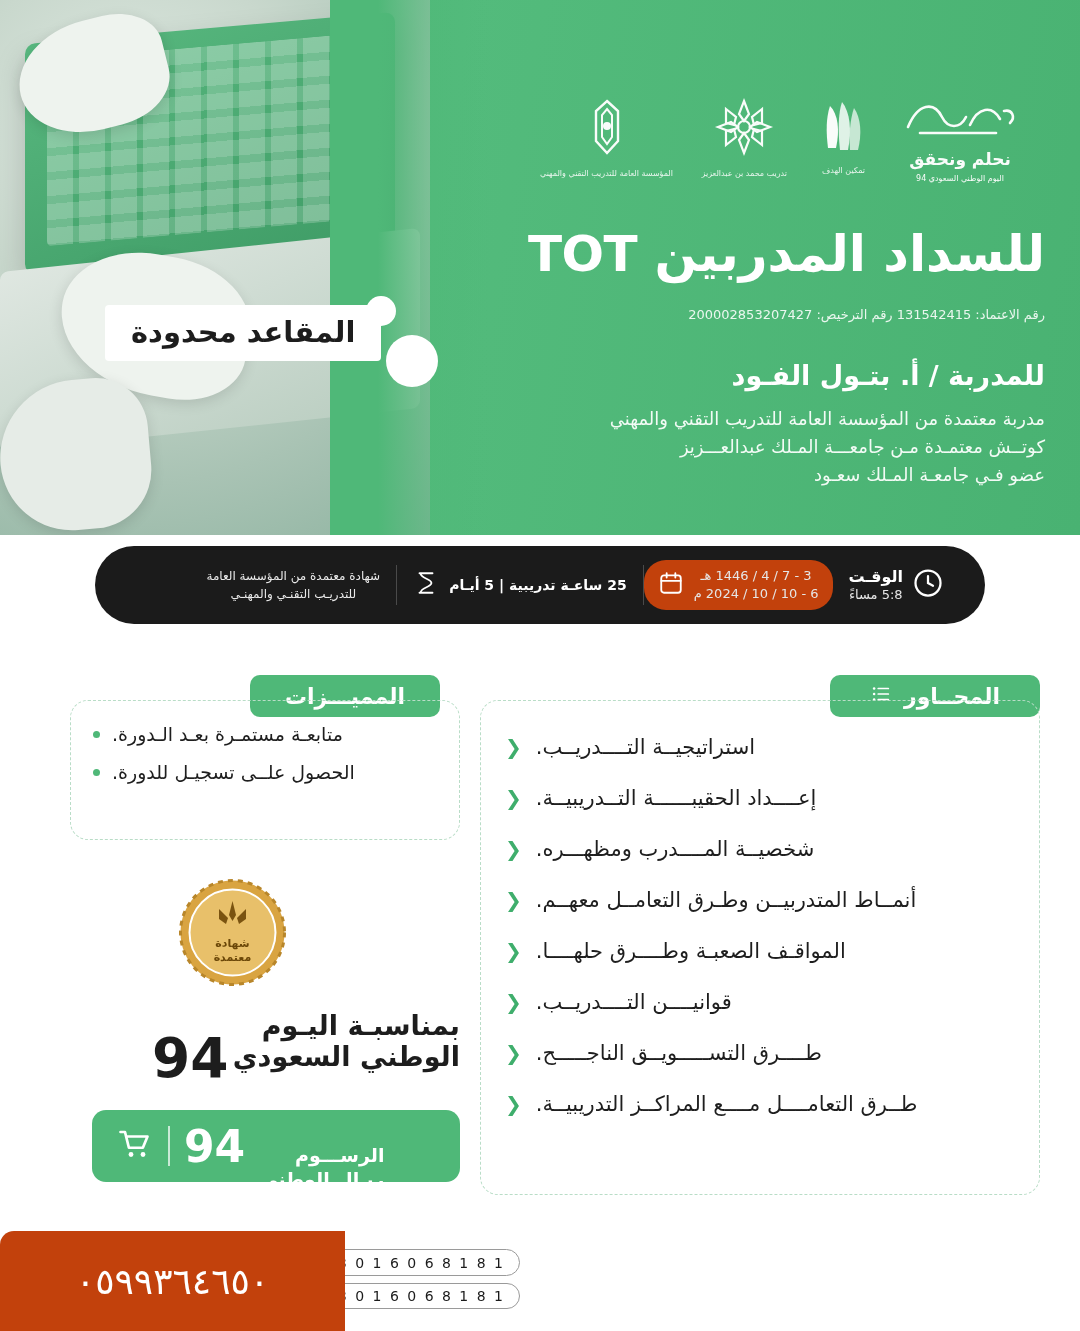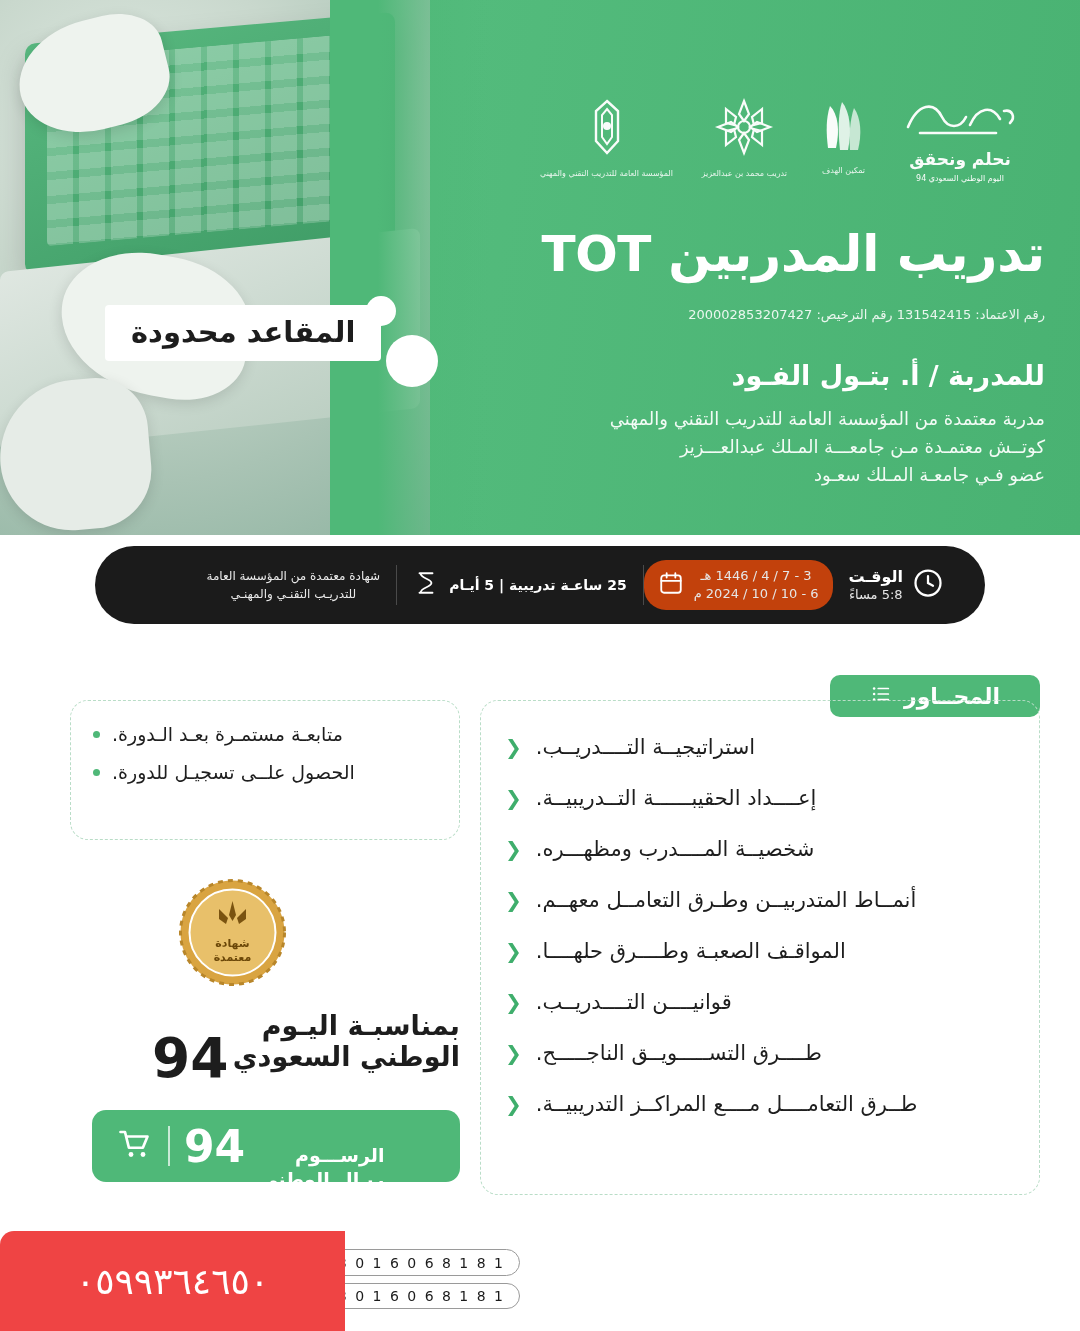--- a/index.html
+++ b/index.html
@@ -348,21 +348,21 @@
     letter-spacing: 2px;
     color: #1b1b1b;
     direction: ltr;
     display: flex; align-items: center; gap: 8px;
   }
   .bank-tag { font-size: 11px; color: #555; direction: rtl; }
   .phone-box {
     position: absolute;
     left: 0px; bottom: 0px;
     width: 345px; height: 100px;
-    background: #ef4444;
+    background: #c2410c;
     border-radius: 14px 0 0 0;
     display: flex; align-items: center; justify-content: center;
     color: #ffffff;
     font-size: 36px;
     letter-spacing: 1px;
     direction: ltr;
   }
 </style>
 </head>
 <body>
@@ -427,21 +427,21 @@
             <path d="M104 20 C112 18 116 26 110 32"></path>
             <path d="M20 42 L96 42"></path>
           </g>
         </svg>
         <div class="logo-dream-txt">نحلم ونحقق</div>
         <div class="logo-dream-sub">اليوم الوطني السعودي 94</div>
       </div>
 
     </div>
 
-    <div class="course-title">تدريب المدربين TOT</div>
+    <div class="course-title">للسداد المدربين TOT</div>
     <div class="lic-line">رقم الاعتماد: 131542415   رقم الترخيص: 200002853207427</div>
     <div class="trainer-line">للمدربة / أ. بتـول الفـود</div>
     <div class="trainer-bio">
       <div>مدربة معتمدة من المؤسسة العامة للتدريب التقني والمهني</div>
       <div>كوتــش معتمـدة مـن جامعـــة المـلك عبدالعـــزيز</div>
       <div>عضو فـي جامعـة المـلك سعـود</div>
     </div>
 
     <div class="seats-wrap">
       <div class="seats-pill">المقاعد محدودة</div>
@@ -492,20 +492,21 @@
     <div class="ib-divider"></div>
 
     <div class="ib-seg">
       <div class="ib-note">
         <div>شهادة معتمدة من المؤسسة العامة</div>
         <div>للتدريـب التقنـي والمهنـي</div>
       </div>
     </div>
   </div>
 
+  <div class="section-pill">المميـــزات</div>
   <div class="features-box">
     <div class="feat-item">
       <span>متابعـة مستمـرة بعـد الـدورة.</span>
       <span class="feat-bullet"></span>
     </div>
     <div class="feat-item">
       <span>الحصول علــى تسجيـل للدورة.</span>
       <span class="feat-bullet"></span>
     </div>
   </div>

